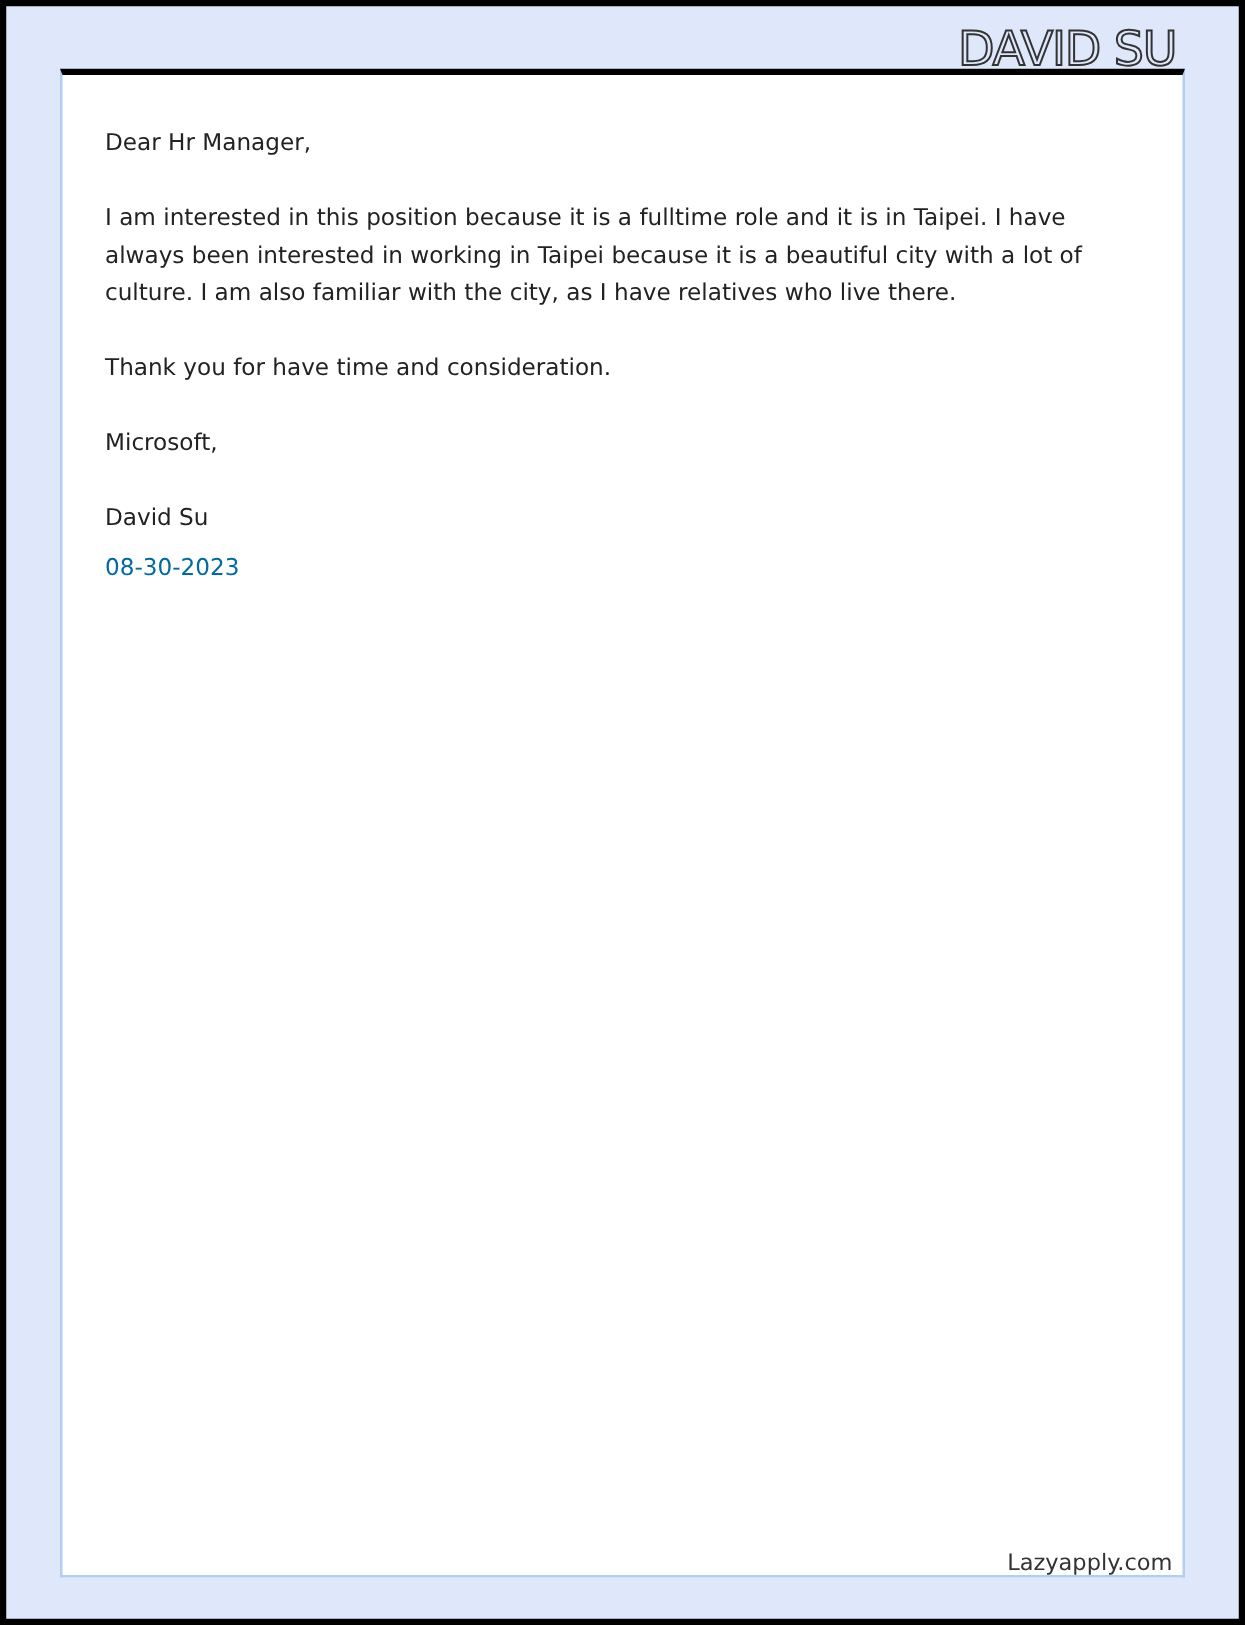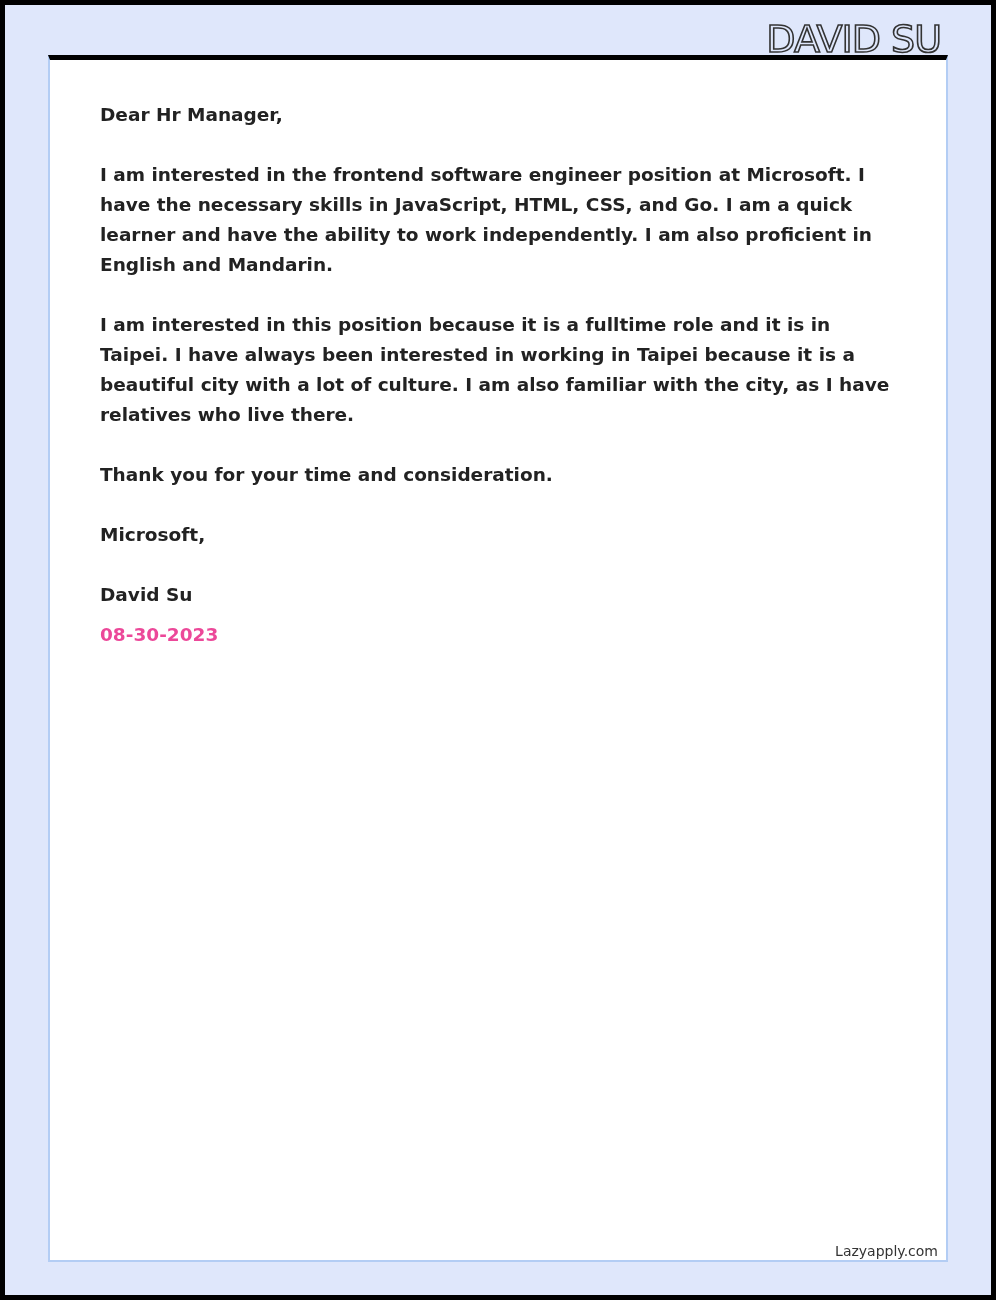--- a/index.html
+++ b/index.html
@@ -17,40 +17,39 @@
       -webkit-text-stroke: 1.6px #333;
     }
     .page {
       position: absolute; left: 43px; top: 50px;
       width: 900px; height: 1207px; box-sizing: border-box;
       background: #fff;
       border-left: 2px solid #b3cdf4; border-right: 2px solid #b3cdf4; border-bottom: 2px solid #b3cdf4;
       border-top: 5px solid #000;
     }
     .content {
-      position: absolute; left: 50px; top: 40px; width: 800px;
-      font-size: 18.5px; line-height: 30px; color: #222; font-weight: bold;
+      position: absolute; left: 34px; top: 40px; width: 800px;
+      font-size: 18.5px; line-height: 30px; color: #222;
     }
     .content p { margin: 0 0 30px 0; }
     .content p.tight { margin-bottom: 10px; }
-    .date { color: #ec4899; }
+    .date { color: #0369a1; }
     .footer {
       position: absolute; right: 8px; bottom: 0px;
-      font-size: 14px; color: #333; line-height: 18px;
+      font-size: 18px; color: #333; line-height: 18px;
     }
   </style>
 </head>
 <body>
 
 <div class="title">DAVID SU</div>
 
 <div class="page">
   <div class="content">
     <p>Dear Hr Manager,</p>
-    <p>I am interested in the frontend software engineer position at Microsoft. I have the necessary skills in JavaScript, HTML, CSS, and Go. I am a quick learner and have the ability to work independently. I am also proficient in English and Mandarin.</p>
     <p>I am interested in this position because it is a fulltime role and it is in Taipei. I have always been interested in working in Taipei because it is a beautiful city with a lot of culture. I am also familiar with the city, as I have relatives who live there.</p>
-    <p>Thank you for your time and consideration.</p>
+    <p>Thank you for have time and consideration.</p>
     <p>Microsoft,</p>
     <p class="tight">David Su</p>
     <p class="date">08-30-2023</p>
   </div>
   <div class="footer">Lazyapply.com</div>
 </div>
 
 </body></html>

